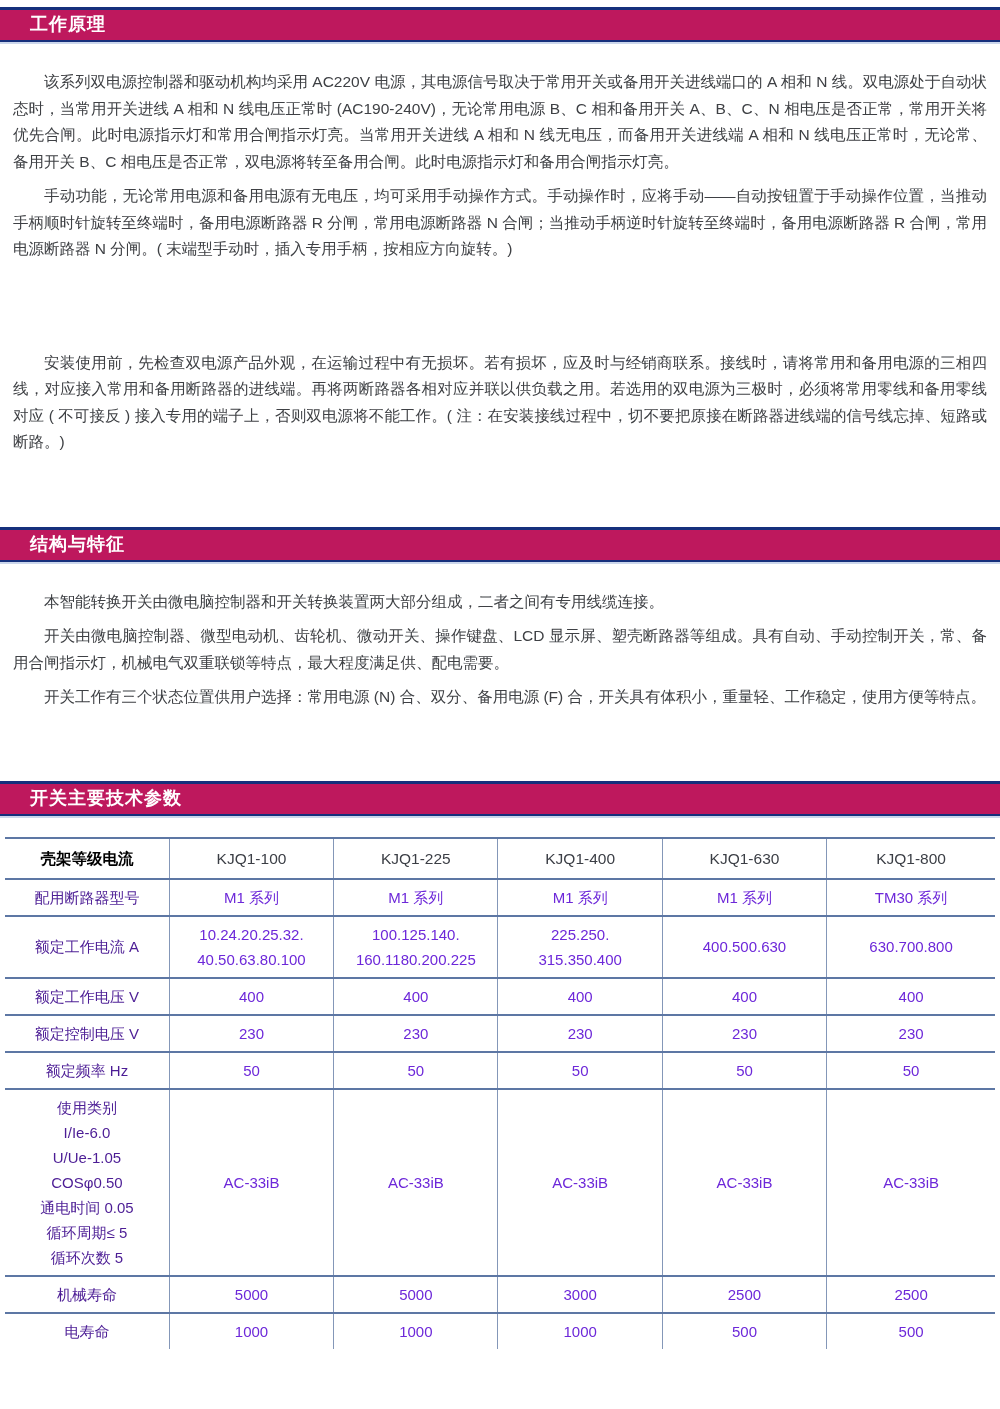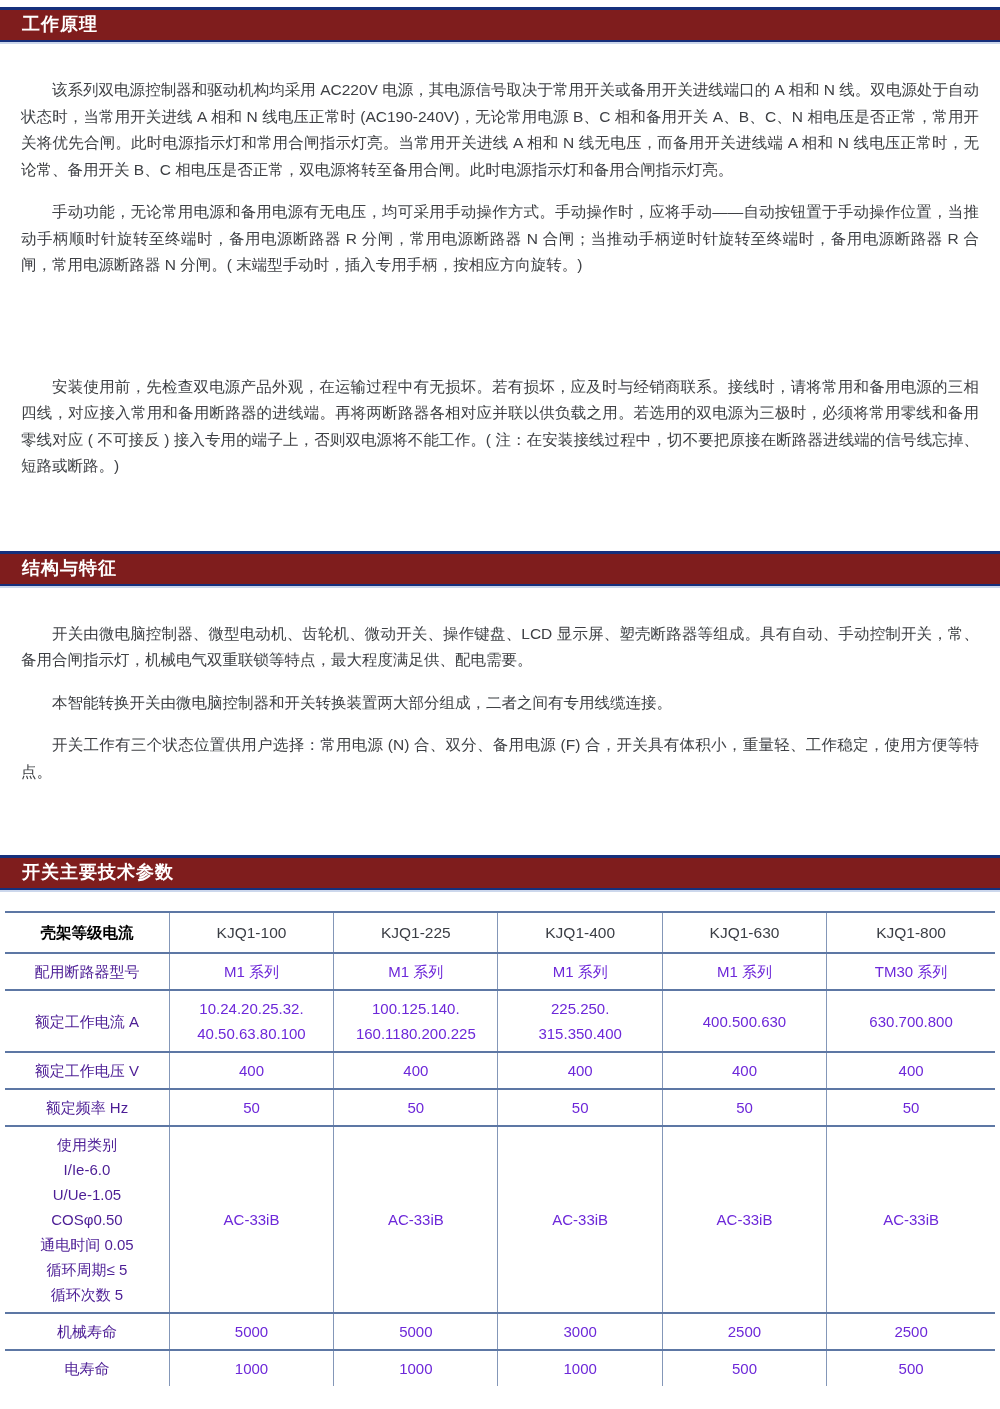--- a/index.html
+++ b/index.html
@@ -6,33 +6,33 @@
   html, body { margin: 0; padding: 0; background: #ffffff; }
   body {
     width: 1000px; min-height: 1409px;
     font-family: "Liberation Sans", "DejaVu Sans", sans-serif;
     color: #3e4044;
   }
   .page { width: 1000px; padding-top: 7px; }
 
   
   .sec-bar {
-    background: #7f1d1d;
+    background: #be185d;
     border-top: 3px solid #16307c;
     border-bottom: 2px solid #16307c;
     box-shadow: 0 2px 0 #ccd7ec;
-    padding: 2px 10px 4px 22px;
+    padding: 2px 10px 4px 30px;
   }
   .sec-title {
     color: #ffffff; font-size: 18px; font-weight: bold; letter-spacing: 1px;
   }
 
   .sec-body { padding: 19px 5px 0 5px; }
   p.para {
-    margin: 16px; text-indent: 2em; text-align: justify;
+    margin: 8px; text-indent: 2em; text-align: justify;
     font-size: 15.5px; line-height: 26.5px; color: #3e4044;
   }
 
   .sec-1 { margin-bottom: 60px; }
   .sec-2 { margin-bottom: 71px; }
   .sec-3 { margin-bottom: 70px; }
 
   
   .table-wrap { padding: 21px 5px 0 5px; }
   table.tech-table {
@@ -70,22 +70,22 @@
     <div class="sec-body">
       <p class="para">安装使用前，先检查双电源产品外观，在运输过程中有无损坏。若有损坏，应及时与经销商联系。接线时，请将常用和备用电源的三相四线，对应接入常用和备用断路器的进线端。再将两断路器各相对应并联以供负载之用。若选用的双电源为三极时，必须将常用零线和备用零线对应 ( 不可接反 ) 接入专用的端子上，否则双电源将不能工作。( 注：在安装接线过程中，切不要把原接在断路器进线端的信号线忘掉、短路或断路。)</p>
     </div>
   </section>
 
   <section class="sec-3">
     <div class="sec-bar">
       <span class="sec-title">结构与特征</span>
     </div>
     <div class="sec-body">
+      <p class="para">本智能转换开关由微电脑控制器和开关转换装置两大部分组成，二者之间有专用线缆连接。</p>
       <p class="para">开关由微电脑控制器、微型电动机、齿轮机、微动开关、操作键盘、LCD 显示屏、塑壳断路器等组成。具有自动、手动控制开关，常、备用合闸指示灯，机械电气双重联锁等特点，最大程度满足供、配电需要。</p>
-      <p class="para">本智能转换开关由微电脑控制器和开关转换装置两大部分组成，二者之间有专用线缆连接。</p>
       <p class="para">开关工作有三个状态位置供用户选择：常用电源 (N) 合、双分、备用电源 (F) 合，开关具有体积小，重量轻、工作稳定，使用方便等特点。</p>
     </div>
   </section>
 
   <section class="sec-4">
     <div class="sec-bar">
       <span class="sec-title">开关主要技术参数</span>
     </div>
     <div class="table-wrap">
       <table class="tech-table">
@@ -129,20 +129,28 @@
           </tr>
           <tr>
             <td class="row-label">额定工作电压 V</td>
             <td>400</td>
             <td>400</td>
             <td>400</td>
             <td>400</td>
             <td>400</td>
           </tr>
           <tr>
+            <td class="row-label">额定控制电压 V</td>
+            <td>230</td>
+            <td>230</td>
+            <td>230</td>
+            <td>230</td>
+            <td>230</td>
+          </tr>
+          <tr>
             <td class="row-label">额定频率 Hz</td>
             <td>50</td>
             <td>50</td>
             <td>50</td>
             <td>50</td>
             <td>50</td>
           </tr>
           <tr>
             <td class="row-label">使用类别
 I/Ie-6.0

